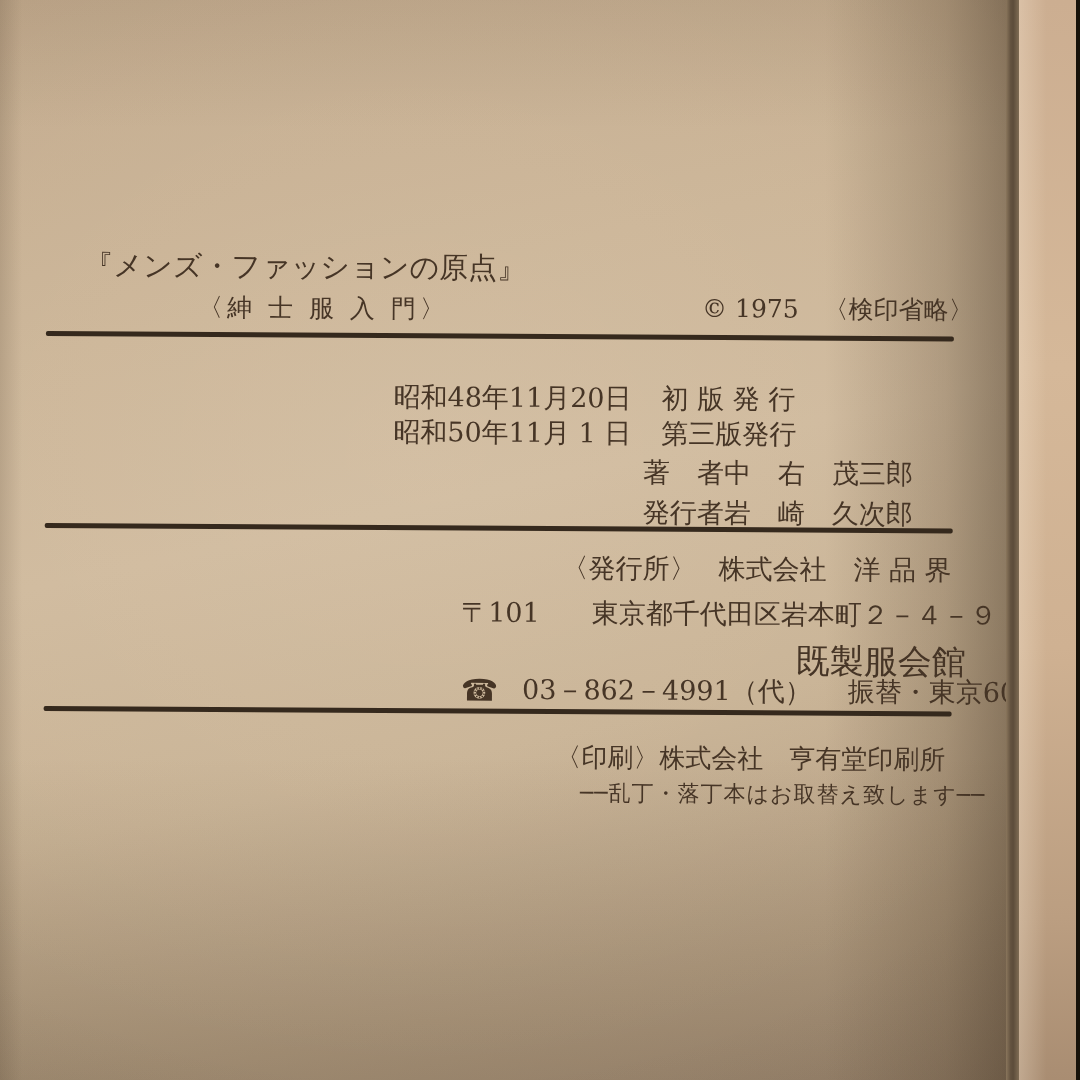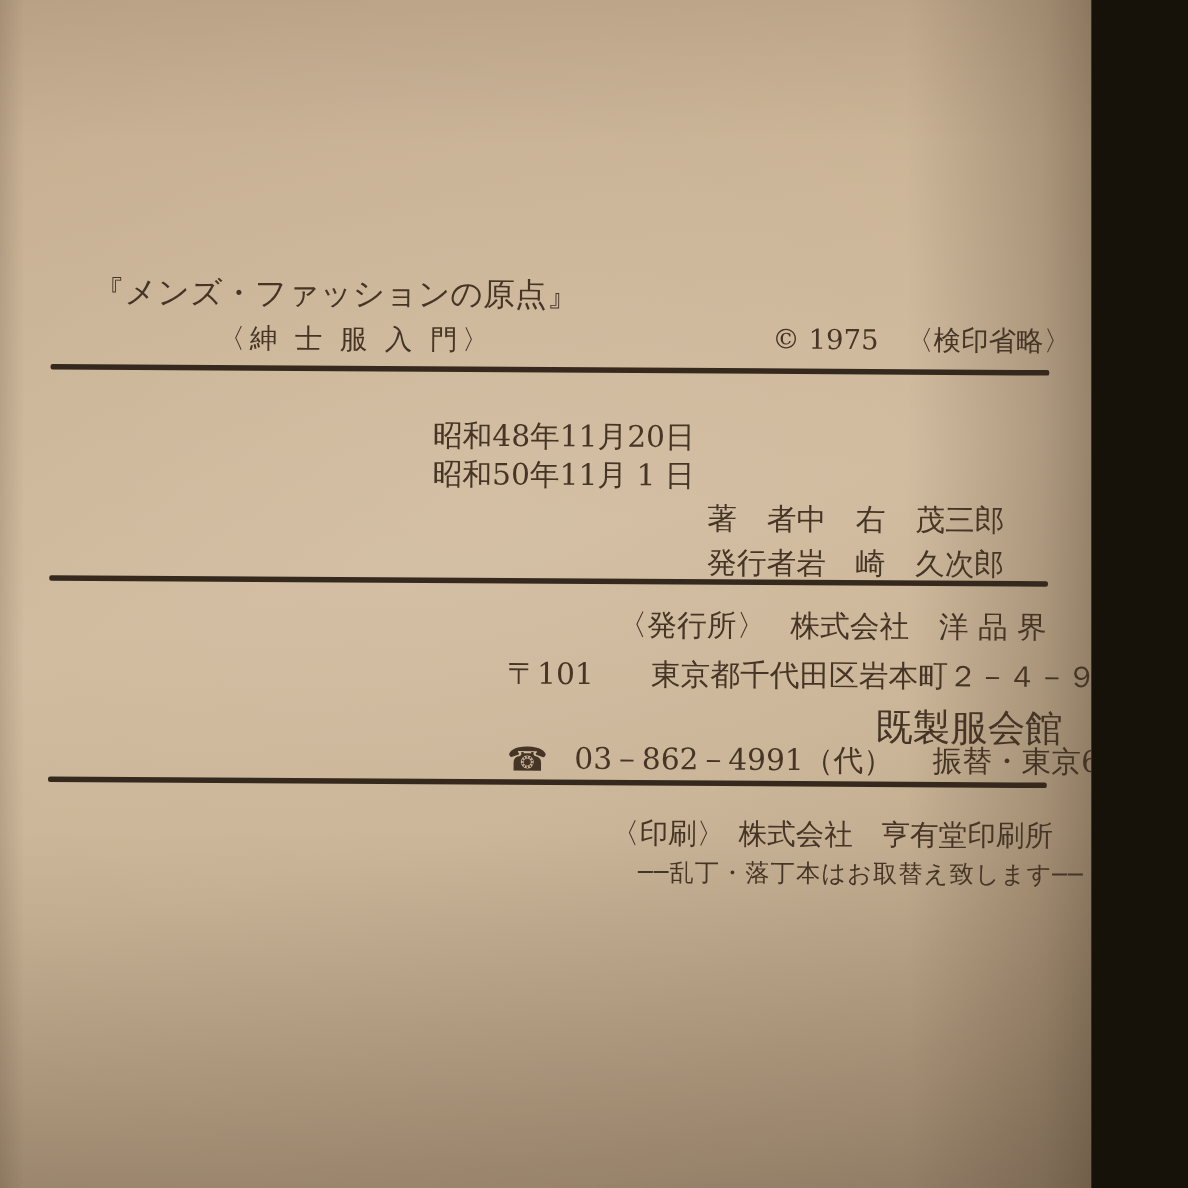--- a/index.html
+++ b/index.html
@@ -2,21 +2,21 @@
 <html><head>
 <meta charset="utf-8">
 <style>
   html,body { margin:0; padding:0; }
   body {
     width:1080px; height:1080px;
     background:#171209;
     font-family:"DejaVu Serif","Liberation Serif",serif;
   }
   .photo {
-    position:relative; width:992px; height:1080px; overflow:hidden;
+    position:relative; width:1076px; height:1080px; overflow:hidden;
   }
   
   .page-main {
     position:absolute; left:0; top:0; width:1006px; height:1080px;
     background:
       linear-gradient(168deg,
         #c2aa8d 0%, #cbb496 28%, #cfb99c 46%,
         #c8b294 66%, #b59f83 86%, #a8927a 100%);
   }
   
@@ -83,21 +83,21 @@
   .building   { left:798px; top:634px; font-size:34px; }
 
   .phone-line { left:463px; top:669px; font-size:27px; }
   .phone-line .phone-icon {
     font-family:"DejaVu Sans","Liberation Sans",sans-serif;
     font-size:30px; margin-right:24px; vertical-align:-2px;
   }
   .phone-line .phone-num { margin-right:36px; }
 
   .printer-line { left:558px; top:737px; font-size:26px; }
-  .printer-line .pr-label { margin-right:12px;text-align:center; }
+  .printer-line .pr-label { margin-right:0;text-align:center; }
 
   .notice     { left:583px; top:775px; font-size:22px; letter-spacing:1px; }
 </style>
 </head>
 <body>
 
 <div class="photo">
 
   <div class="page-main">
     <div class="page-shading"></div>
@@ -108,23 +108,25 @@
 
       <div class="line subtitle">〈紳 士 服 入 門〉</div>
 
       <div class="line copyright">© 1975　〈検印省略〉</div>
 
       <div class="rule rule-1"></div>
 
       <div class="line editions">
         <div class="ed-row">
           <span class="ed-date">昭和48年11月20日</span>
+          <span class="ed-label">初 版 発 行</span>
         </div>
         <div class="ed-row">
           <span class="ed-date">昭和50年11月 1 日</span>
+          <span class="ed-label">第三版発行</span>
         </div>
       </div>
 
       <div class="line credits">
         <div><span>著　者</span><span>中　右　茂三郎</span></div>
         <div><span>発行者</span><span>岩　崎　久次郎</span></div>
       </div>
 
       <div class="rule rule-2"></div>
 

